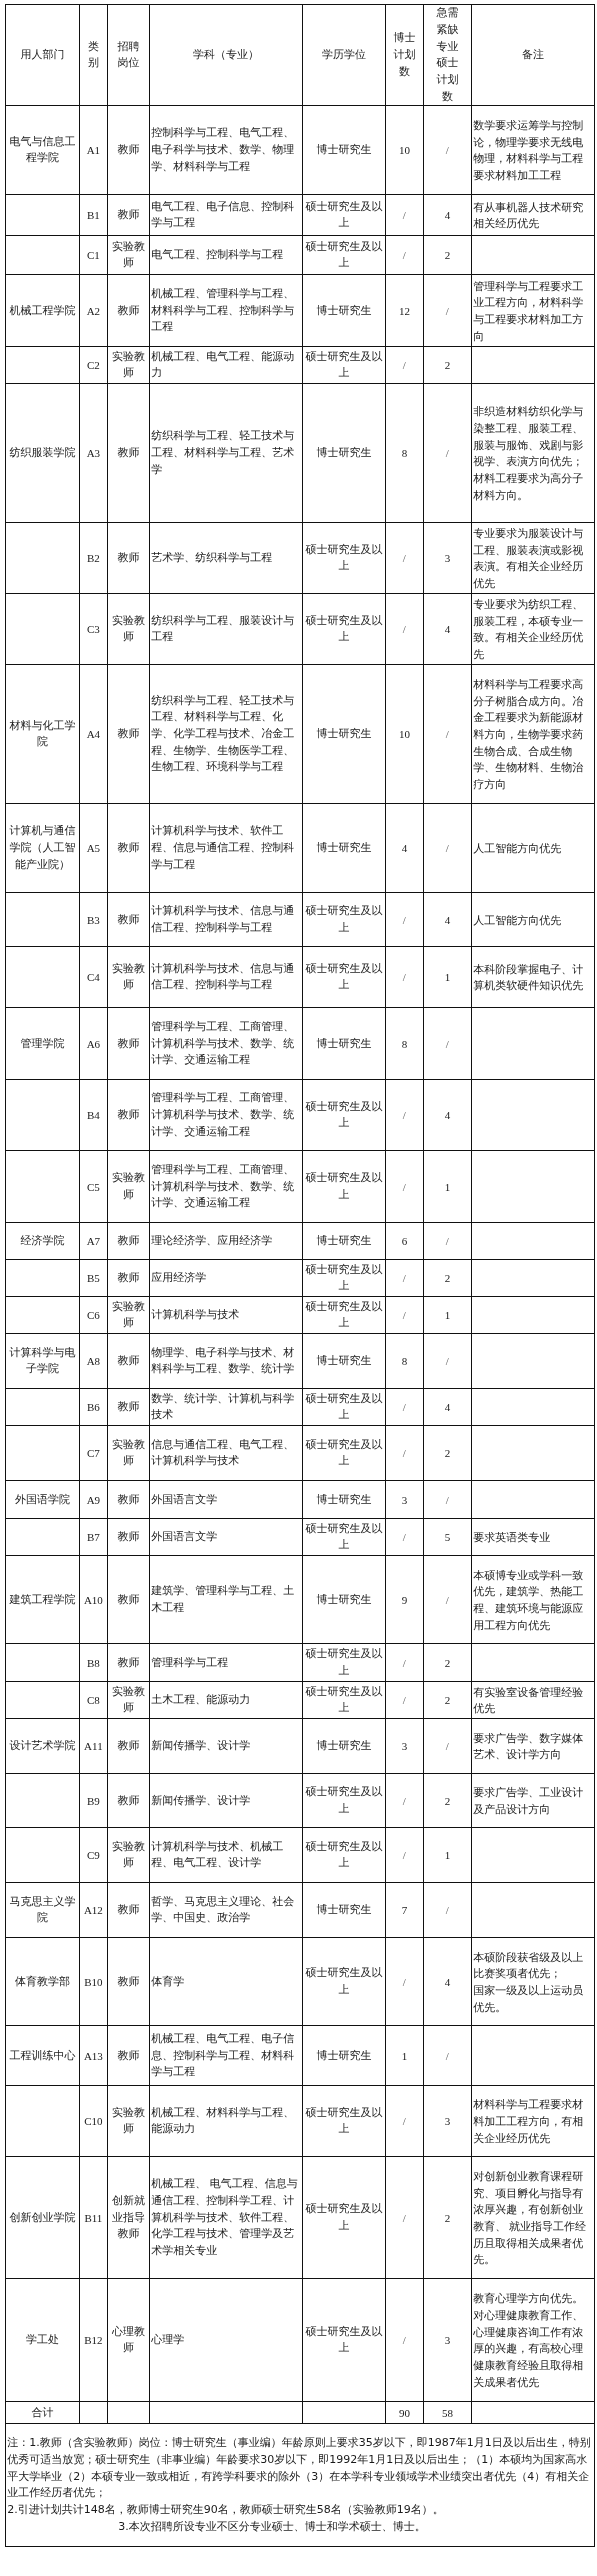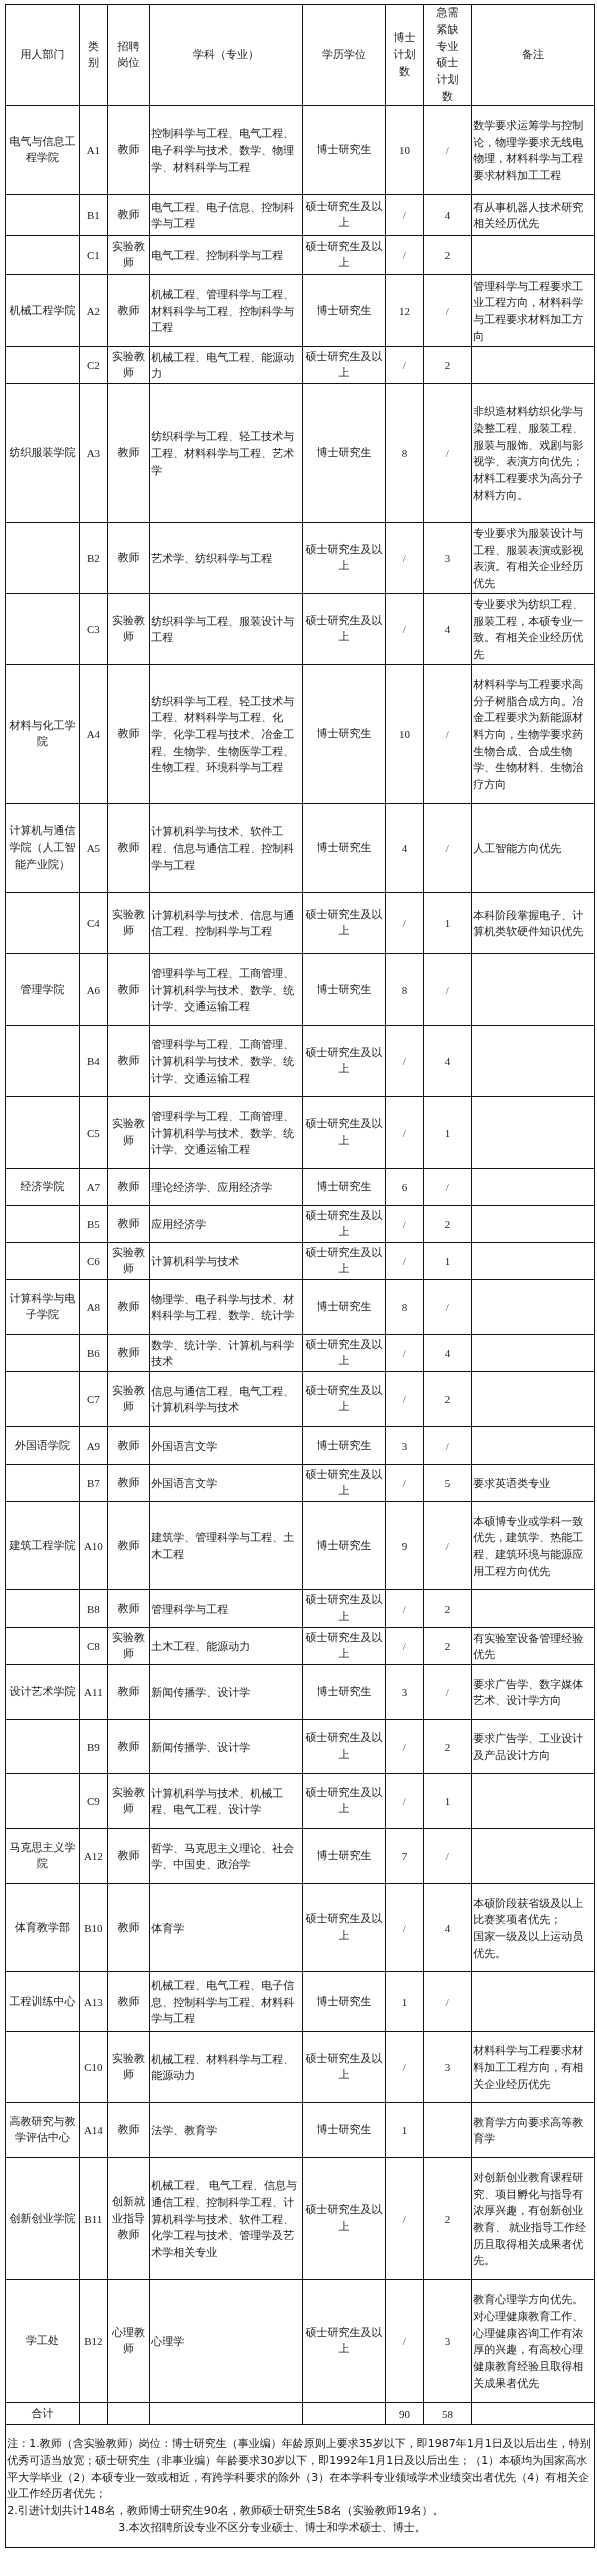--- a/index.html
+++ b/index.html
@@ -8,21 +8,21 @@
   #wrap { position: absolute; left: 4.9px; top: 4.2px; width: 588px; }
   table.recruit { border-collapse: collapse; table-layout: fixed; width: 588px; }
   table.recruit td, table.recruit th {
     border: 1.4px solid #111; padding: 0 1.4px; font-weight: normal;
     font-size: 11px; line-height: 16.7px; vertical-align: middle; overflow: hidden;
   }
   th { text-align: center; font-size: 11.8px; line-height: 16.7px; }
   td.c-dept { text-align: center; padding: 0 4.2px; }
   td.c-code { text-align: center; font-family: "Liberation Serif", "DejaVu Serif", serif; font-size: 11.8px; padding: 0; }
   td.c-pos { text-align: center; padding: 0 2.8px; }
-  td.c-subj { text-align: left; padding: 0 2.1px; font-family: Liberation Serif, serif; }
+  td.c-subj { text-align: left; padding: 0 2.1px; }
   td.c-deg { text-align: center; padding: 0 4.2px; }
   td.c-num { text-align: center; font-family: "Liberation Serif", "DejaVu Serif", serif; font-size: 11.8px; }
   td.c-slash { color: #555; }
   td.c-note { text-align: left; padding: 0 2.1px; font-family: Liberation Serif, serif; }
   td.notes-cell { text-align: left; padding: 1.4px 2.1px; font-size: 10.8px; line-height: 17.3px; vertical-align: top; }
   .note-line3 { padding-left: 111px; }
 </style>
 </head>
 <body>
 
@@ -145,20 +145,30 @@
         <tr style="height: 89px;">
           <td class="c-dept">计算机与通信学院（人工智能产业院）</td>
           <td class="c-code">A5</td>
           <td class="c-pos">教师</td>
           <td class="c-subj">计算机科学与技术、软件工程、信息与通信工程、控制科学与工程</td>
           <td class="c-deg">博士研究生</td>
           <td class="c-num">4</td>
           <td class="c-num c-slash">/</td>
           <td class="c-note" style="white-space: pre-line;">人工智能方向优先</td>
         </tr>
+        <tr style="height: 54px;">
+          <td class="c-dept"></td>
+          <td class="c-code">B3</td>
+          <td class="c-pos">教师</td>
+          <td class="c-subj">计算机科学与技术、信息与通信工程、控制科学与工程</td>
+          <td class="c-deg">硕士研究生及以上</td>
+          <td class="c-num c-slash">/</td>
+          <td class="c-num">4</td>
+          <td class="c-note" style="white-space: pre-line;">人工智能方向优先</td>
+        </tr>
         <tr style="height: 61px;">
           <td class="c-dept"></td>
           <td class="c-code">C4</td>
           <td class="c-pos">实验教师</td>
           <td class="c-subj">计算机科学与技术、信息与通信工程、控制科学与工程</td>
           <td class="c-deg">硕士研究生及以上</td>
           <td class="c-num c-slash">/</td>
           <td class="c-num">1</td>
           <td class="c-note" style="white-space: pre-line;">本科阶段掌握电子、计算机类软硬件知识优先</td>
         </tr>
@@ -365,30 +375,20 @@
         </tr>
         <tr style="height: 71px;">
           <td class="c-dept"></td>
           <td class="c-code">C10</td>
           <td class="c-pos">实验教师</td>
           <td class="c-subj">机械工程、材料科学与工程、能源动力</td>
           <td class="c-deg">硕士研究生及以上</td>
           <td class="c-num c-slash">/</td>
           <td class="c-num">3</td>
           <td class="c-note" style="white-space: pre-line;">材料科学与工程要求材料加工工程方向，有相关企业经历优先</td>
-        </tr>
-        <tr style="height: 55px;">
-          <td class="c-dept">高教研究与教学评估中心</td>
-          <td class="c-code">A14</td>
-          <td class="c-pos">教师</td>
-          <td class="c-subj">法学、教育学</td>
-          <td class="c-deg">博士研究生</td>
-          <td class="c-num">1</td>
-          <td class="c-num"></td>
-          <td class="c-note" style="white-space: pre-line;">教育学方向要求高等教育学</td>
         </tr>
         <tr style="height: 122px;">
           <td class="c-dept">创新创业学院</td>
           <td class="c-code">B11</td>
           <td class="c-pos">创新就业指导教师</td>
           <td class="c-subj">机械工程、 电气工程、信息与通信工程、控制科学工程、计算机科学与技术、软件工程、化学工程与技术、管理学及艺术学相关专业</td>
           <td class="c-deg">硕士研究生及以上</td>
           <td class="c-num c-slash">/</td>
           <td class="c-num">2</td>
           <td class="c-note" style="white-space: pre-line;">对创新创业教育课程研究、项目孵化与指导有浓厚兴趣，有创新创业教育、 就业指导工作经历且取得相关成果者优先。</td>

